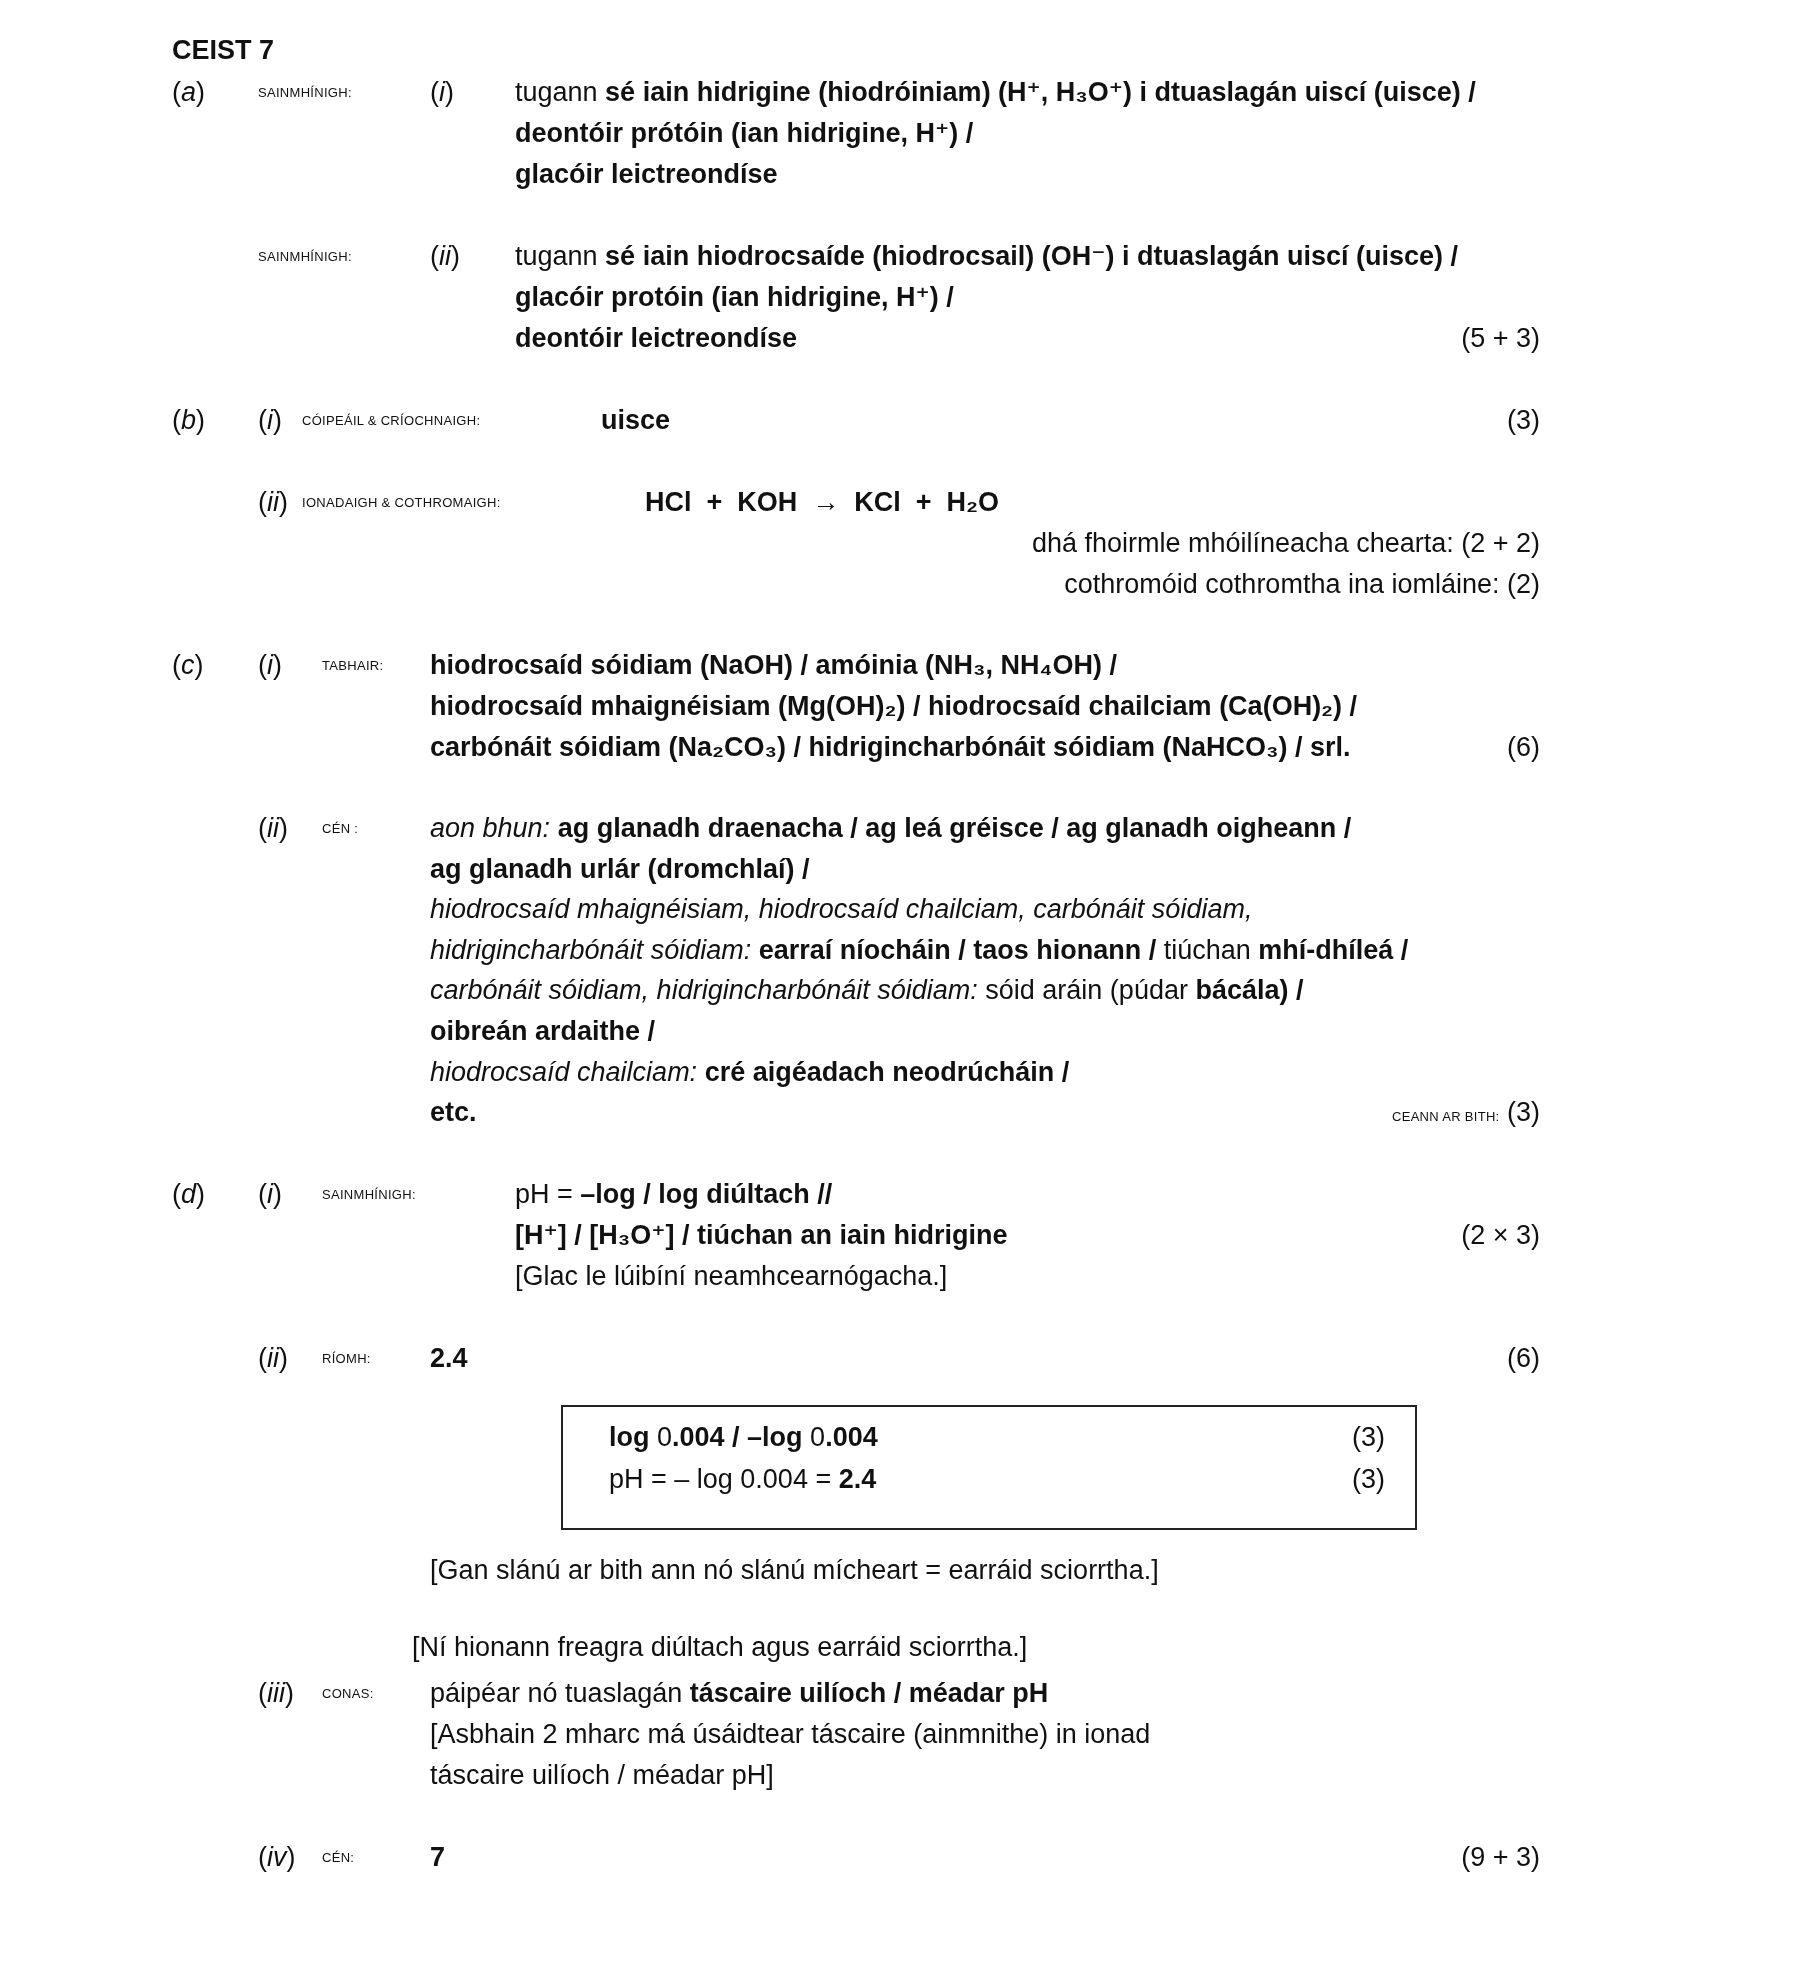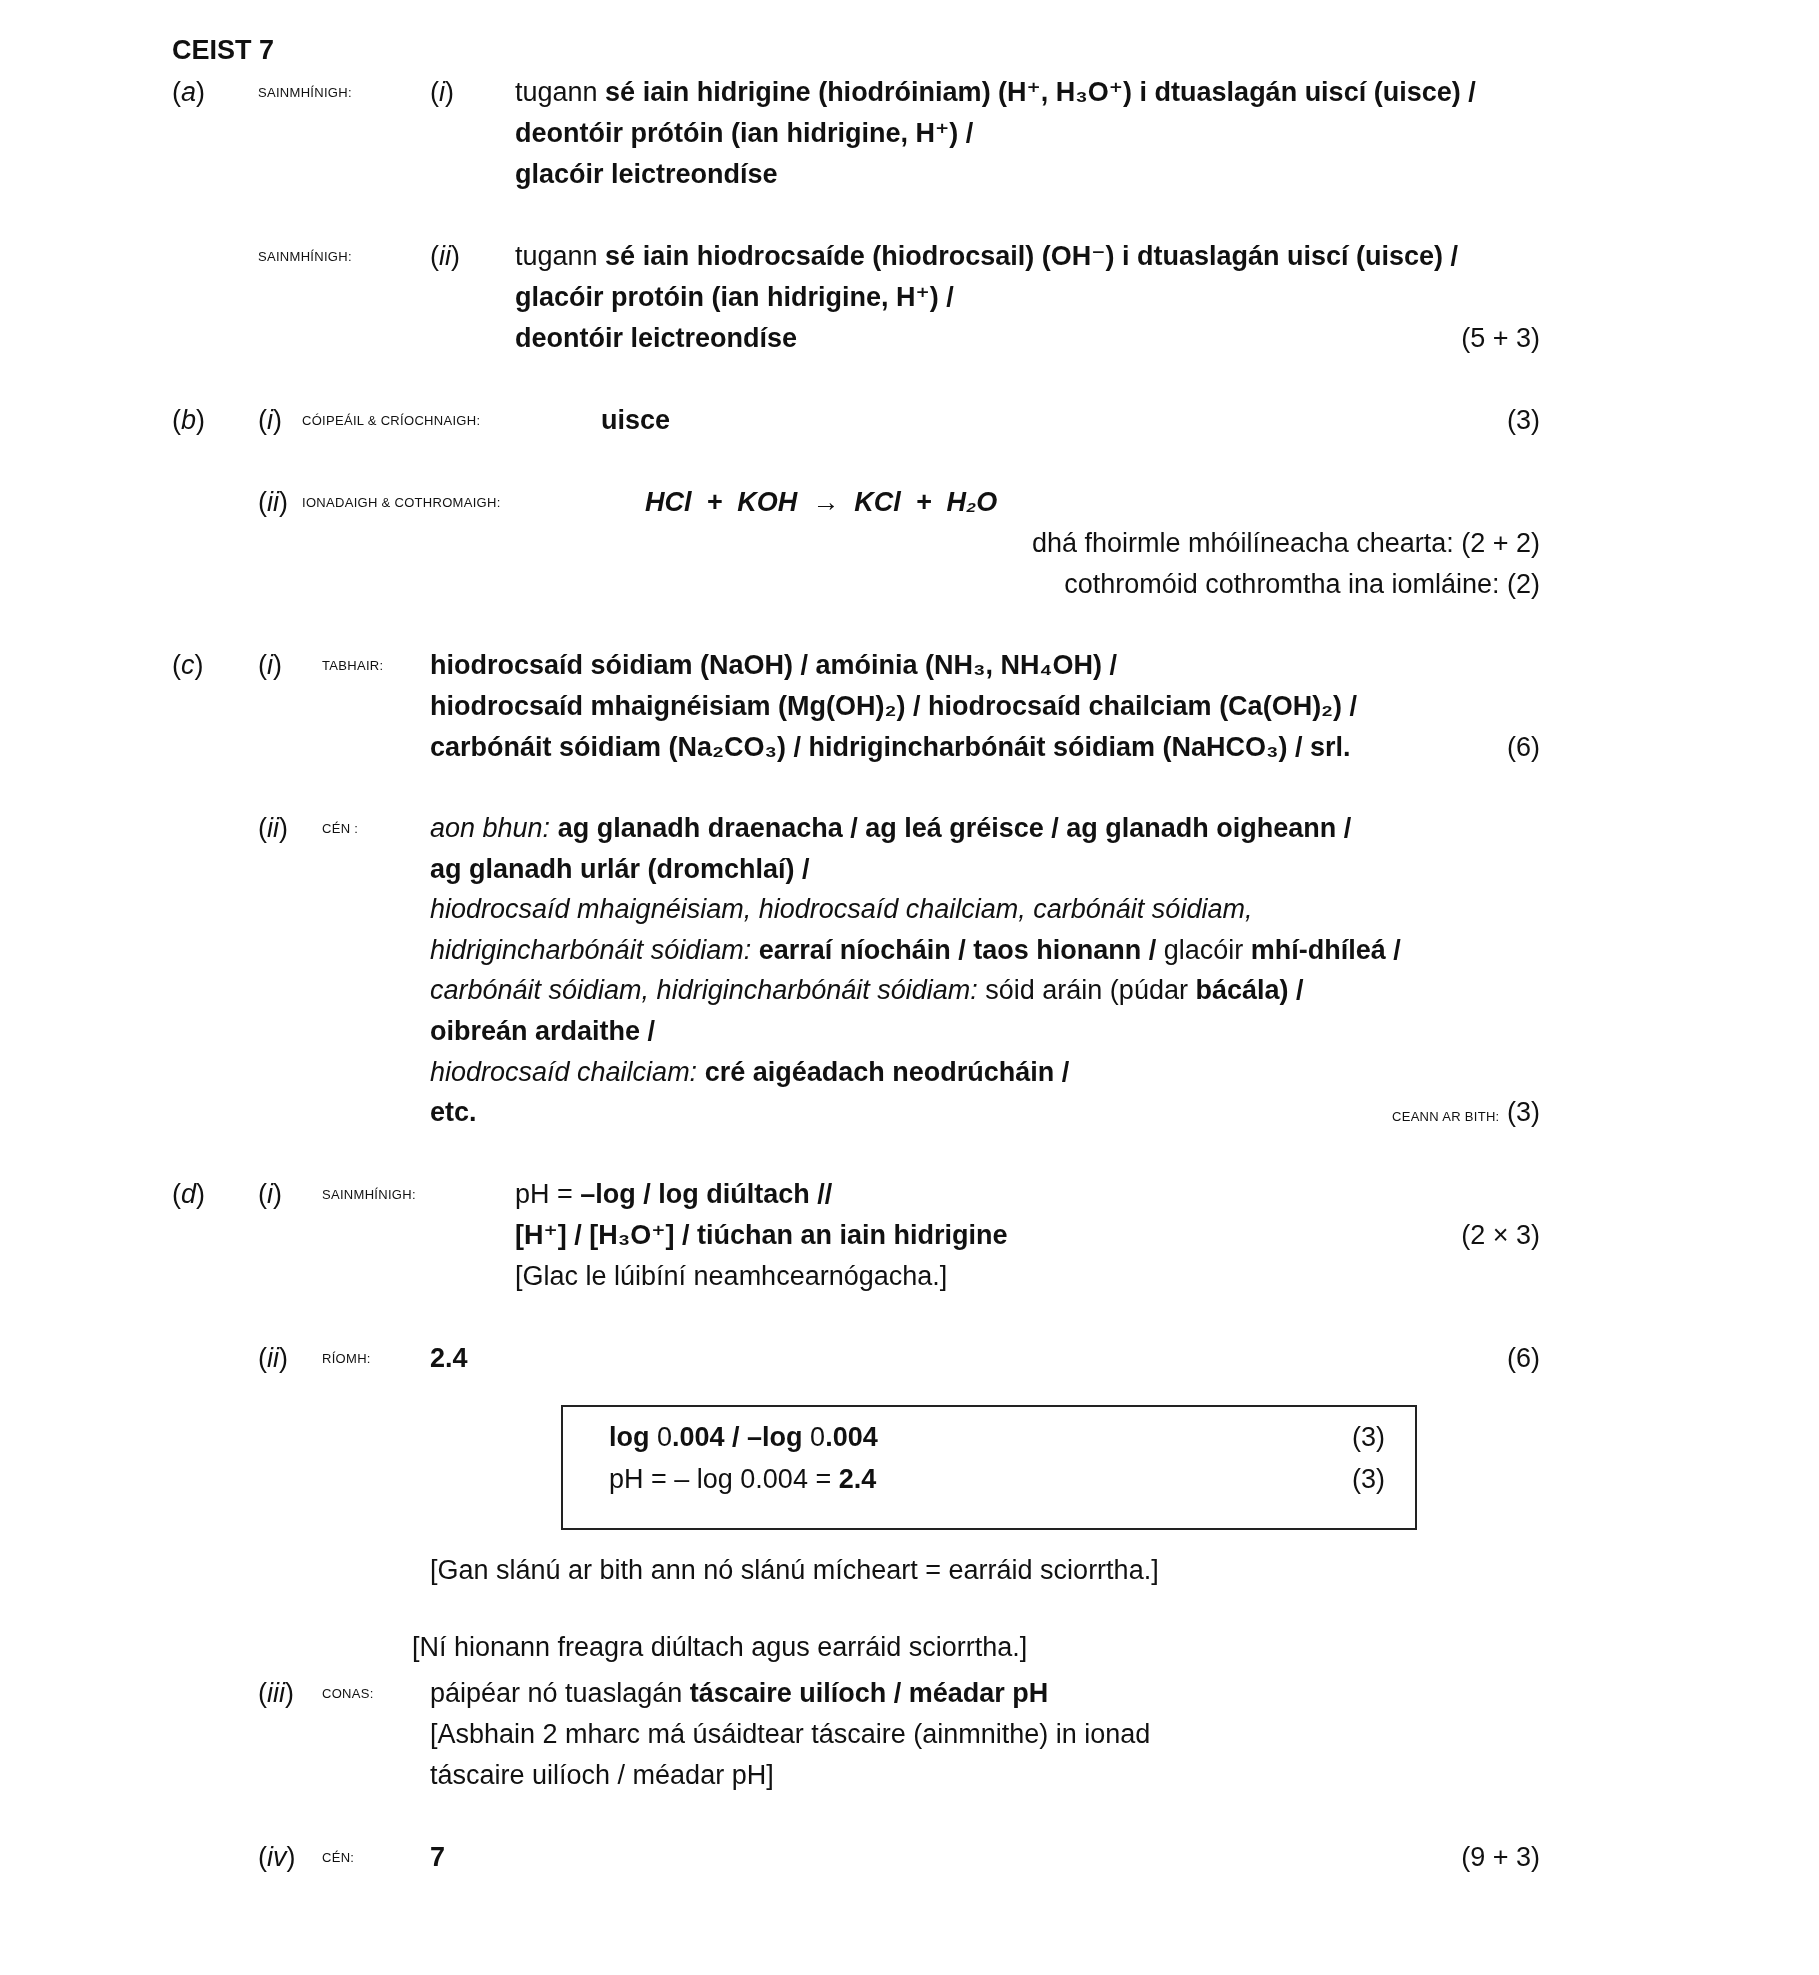--- a/index.html
+++ b/index.html
@@ -42,39 +42,39 @@
   <div class="marks" style="top:318px;">(5 + 3)</div>
 
   <div class="abs" style="left:172px;top:400px;">(<span class="i">b</span>)</div>
   <div class="abs" style="left:258px;top:400px;">(<span class="i">i</span>)</div>
   <div class="abs sc" style="left:302px;top:401px;">CÓIPEÁIL &amp; CRÍOCHNAIGH:</div>
   <div class="abs b" style="left:601px;top:400px;">uisce</div>
   <div class="marks" style="top:400px;">(3)</div>
 
   <div class="abs" style="left:258px;top:482px;">(<span class="i">ii</span>)</div>
   <div class="abs sc" style="left:302px;top:483px;">IONADAIGH &amp; COTHROMAIGH:</div>
-  <div class="abs b" style="left:645px;top:482px;white-space:pre;font-style:italic;">HCl  +  KOH  →  KCl  +  H₂O</div>
+  <div class="abs b" style="left:645px;top:482px;white-space:pre;">HCl  +  KOH  →  KCl  +  H₂O</div>
   <div class="marks" style="top:523px;">dhá fhoirmle mhóilíneacha chearta: (2 + 2)</div>
   <div class="marks" style="top:564px;">cothromóid cothromtha ina iomláine: (2)</div>
 
   <div class="abs" style="left:172px;top:645px;">(<span class="i">c</span>)</div>
   <div class="abs" style="left:258px;top:645px;">(<span class="i">i</span>)</div>
   <div class="abs sc" style="left:322px;top:646px;">TABHAIR:</div>
   <div class="abs b" style="left:430px;top:645px;">hiodrocsaíd sóidiam (NaOH) / amóinia (NH₃, NH₄OH) /</div>
   <div class="abs b" style="left:430px;top:686px;">hiodrocsaíd mhaignéisiam (Mg(OH)₂) / hiodrocsaíd chailciam (Ca(OH)₂) /</div>
   <div class="abs b" style="left:430px;top:727px;">carbónáit sóidiam (Na₂CO₃) / hidrigincharbónáit sóidiam (NaHCO₃) / srl.</div>
   <div class="marks" style="top:727px;">(6)</div>
 
   <div class="abs" style="left:258px;top:808px;">(<span class="i">ii</span>)</div>
   <div class="abs sc" style="left:322px;top:809px;">CÉN :</div>
   <div id="c-ii-lines">
       <div class="abs" style="left: 430px; top: 808px;"><span class="i">aon bhun: </span><span class="b">ag glanadh draenacha / ag leá gréisce / ag glanadh oigheann /</span></div>
       <div class="abs" style="left: 430px; top: 848.6px;"><span class="b">ag glanadh urlár (dromchlaí) /</span></div>
       <div class="abs" style="left: 430px; top: 889.2px;"><span class="i">hiodrocsaíd mhaignéisiam, hiodrocsaíd chailciam, carbónáit sóidiam,</span></div>
-      <div class="abs" style="left: 430px; top: 929.8px;"><span class="i">hidrigincharbónáit sóidiam: </span><span class="b">earraí níocháin / taos hionann / </span><span>glacóir </span><span class="b">mhí-dhíleá /</span></div>
+      <div class="abs" style="left: 430px; top: 929.8px;"><span class="i">hidrigincharbónáit sóidiam: </span><span class="b">earraí níocháin / taos hionann / </span><span>tiúchan </span><span class="b">mhí-dhíleá /</span></div>
       <div class="abs" style="left: 430px; top: 970.4px;"><span class="i">carbónáit sóidiam, hidrigincharbónáit sóidiam: </span><span>sóid aráin (púdar </span><span class="b">bácála</span><span class="b">) /</span></div>
       <div class="abs" style="left: 430px; top: 1011px;"><span class="b">oibreán ardaithe /</span></div>
       <div class="abs" style="left: 430px; top: 1051.6px;"><span class="i">hiodrocsaíd chailciam: </span><span class="b">cré aigéadach neodrúcháin /</span></div>
       <div class="abs" style="left: 430px; top: 1092.2px;"><span class="b">etc.</span></div>
     </div>
   <div class="marks" style="top:1092px;"><span class="sc">CEANN AR BITH:</span> <span>(3)</span></div>
 
   <div class="abs" style="left:172px;top:1174px;">(<span class="i">d</span>)</div>
   <div class="abs" style="left:258px;top:1174px;">(<span class="i">i</span>)</div>
   <div class="abs sc" style="left:322px;top:1175px;">SAINMHÍNIGH:</div>

